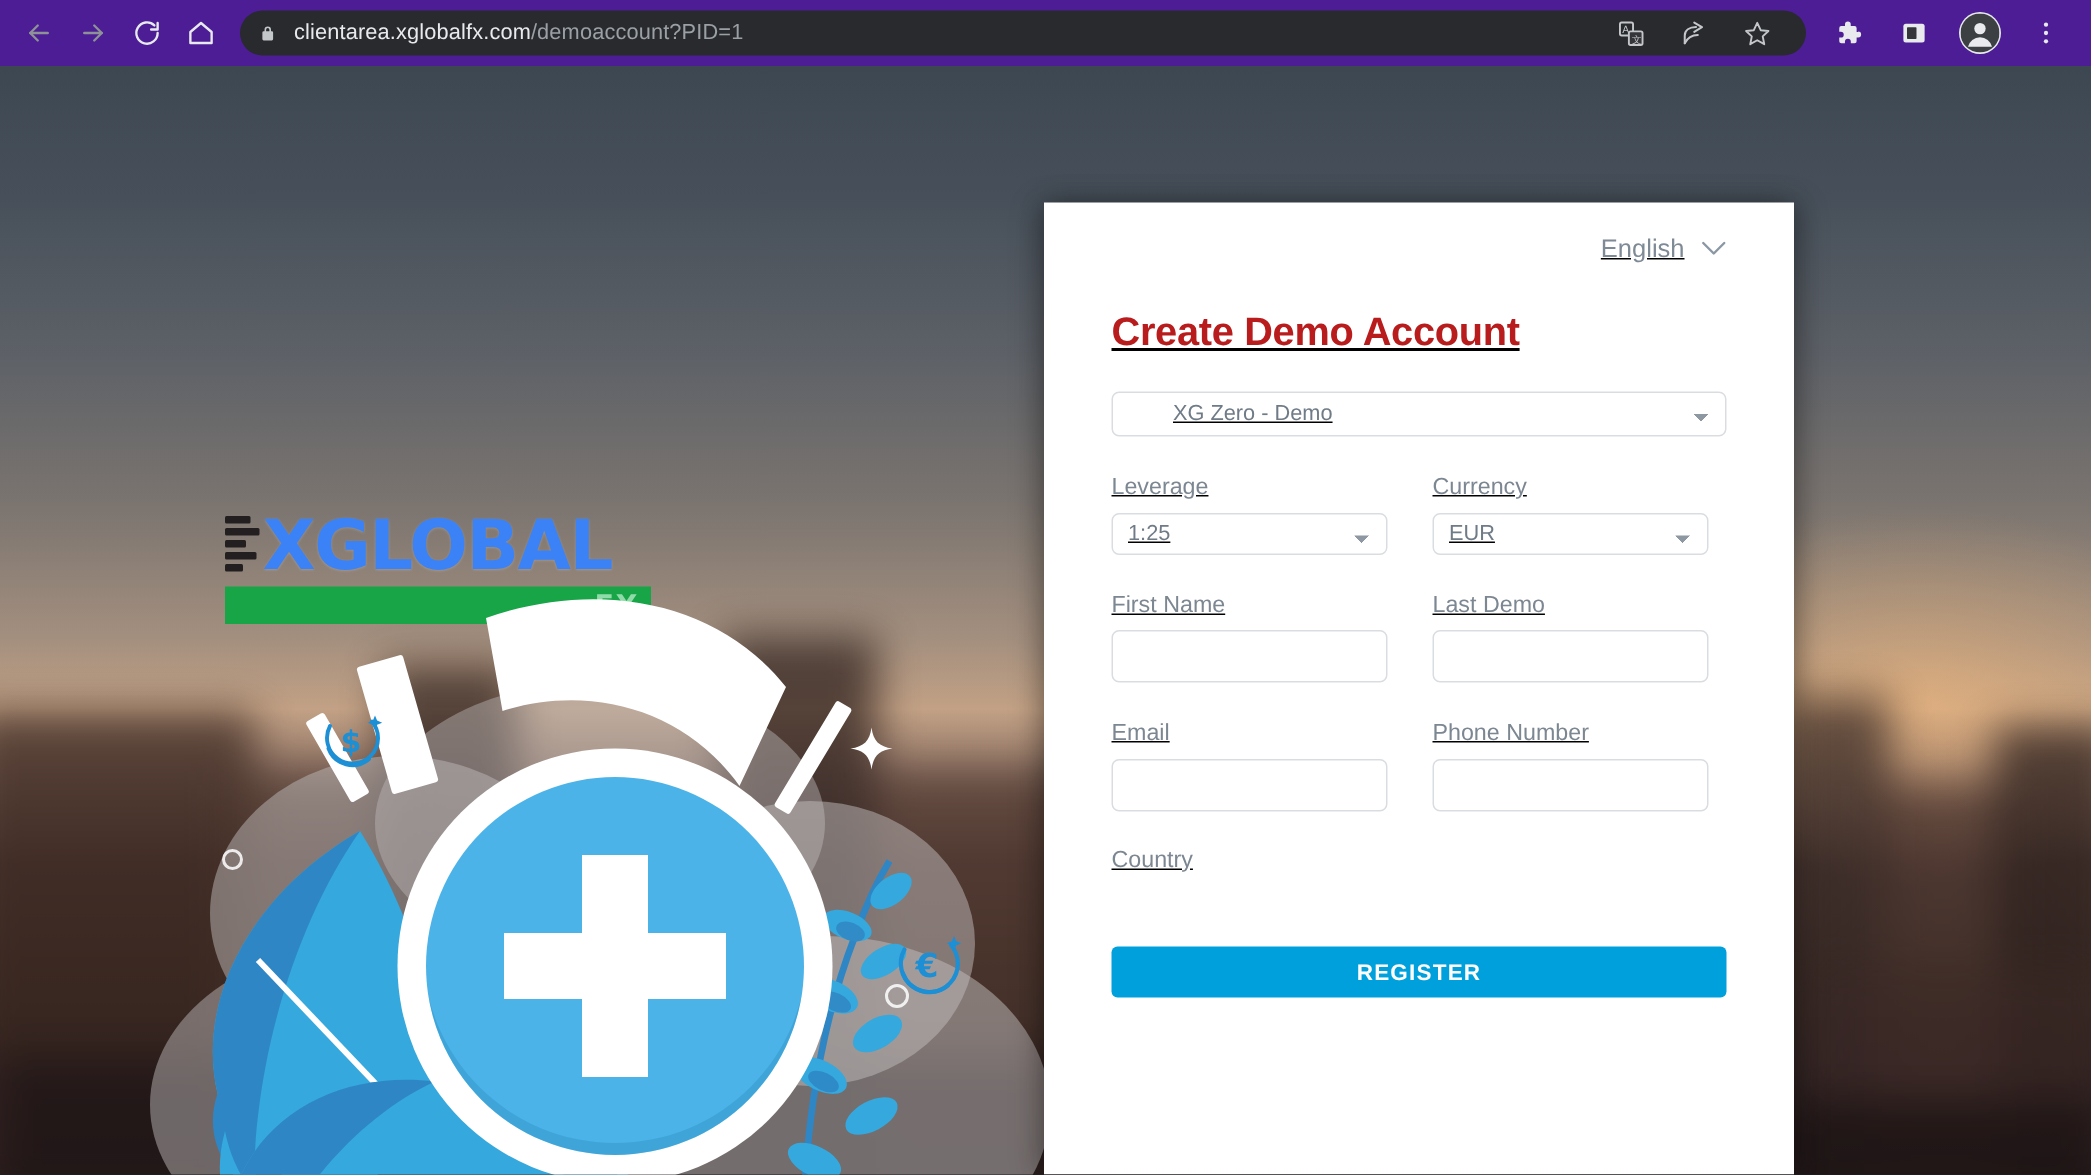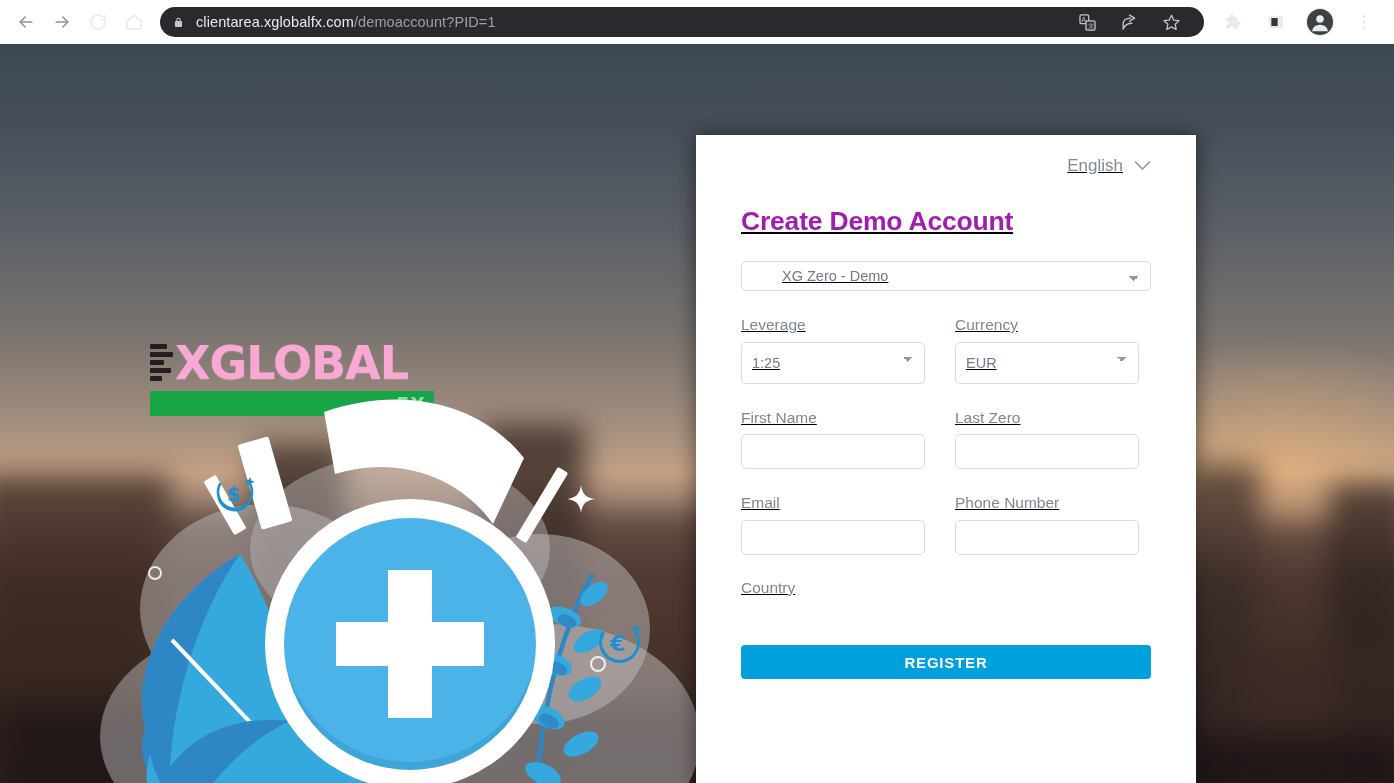--- a/index.html
+++ b/index.html
@@ -8,21 +8,21 @@
     width: 1394px; height: 783px;
     overflow: hidden;
     font-family: "Liberation Sans", sans-serif;
     background: #202124;
   }
 
   
   .browser-bar {
     position: absolute; top: 0; left: 0;
     width: 1394px; height: 44px;
-    background: #ffffff;
+    background: #4c1d95;
     display: flex; align-items: center;
     padding: 0 8px;
     z-index: 100;
   }
   .nav-btn {
     width: 32px; height: 32px;
     display: flex; align-items: center; justify-content: center;
     border-radius: 50%;
     flex: none;
     margin: 0 2px;
@@ -133,21 +133,21 @@
     position: absolute;
     left: 150px; top: 296px;
     width: 284px;
   }
   .logo-word {
     display: flex; align-items: center;
     font-family: "DejaVu Sans", sans-serif;
     font-weight: 700;
     font-size: 46px;
     letter-spacing: -1px;
-    color: #f9a8d4;
+    color: #3b82f6;
     line-height: 1;
     text-shadow: 0 1px 2px rgba(255,255,255,.18);
   }
   .logo-streaks { display: flex; flex-direction: column; gap: 3px; margin-right: 2px; padding-bottom: 2px; }
   .logo-streaks i { display: block; height: 5px; background: #231f20; border-radius: 1px; }
   .logo-bar {
     margin-top: 5px;
     height: 25px;
     background: #18a548;
     display: flex; align-items: center; justify-content: flex-end;
@@ -181,37 +181,37 @@
   }
   .lang-select {
     display: flex; align-items: center; gap: 11px;
     color: #7e8a95;
     font-size: 17px;
   }
   .card-title {
     margin-top: 27px;
     font-size: 26.5px;
     font-weight: 700;
-    color: #a21caf;
+    color: #b91c1c;
     letter-spacing: -0.2px;
   }
   .field-label {
     font-size: 15.5px;
     color: #7c8792;
     margin-bottom: 7px;
     line-height: 1.2;
   }
   .field { margin-top: 24px; }
   .field-row { display: flex; gap: 30px; margin-top: 25px; }
   .field-row > .field-col { flex: 1; margin: 0; }
   .field-row > .field-col.narrow { width: 184px; flex: none; }
 
   .ctl {
     width: 100%;
-    height: 42px;
+    height: 28px;
     border: 1px solid #d9dde1;
     border-radius: 5px;
     background: #fff;
     font-family: "Liberation Sans", sans-serif;
     font-size: 14.5px;
     color: #6f7b86;
     padding: 0 10px;
     display: block;
   }
   .ctl.tall { height: 30px; padding-left: 40px; }
@@ -487,21 +487,21 @@
       </div>
     </div>
 
     
     <div class="field-row">
       <div class="field-col narrow">
         <div class="field-label">First Name</div>
         <input class="ctl" type="text" placeholder="" style="">
       </div>
       <div class="field-col narrow">
-        <div class="field-label">Last Zero</div>
+        <div class="field-label">Last Demo</div>
         <input class="ctl" type="text" placeholder="" style="">
       </div>
     </div>
 
     
     <div class="field-row">
       <div class="field-col narrow">
         <div class="field-label">Email</div>
         <input class="ctl" type="text" placeholder="" style="">
       </div>

